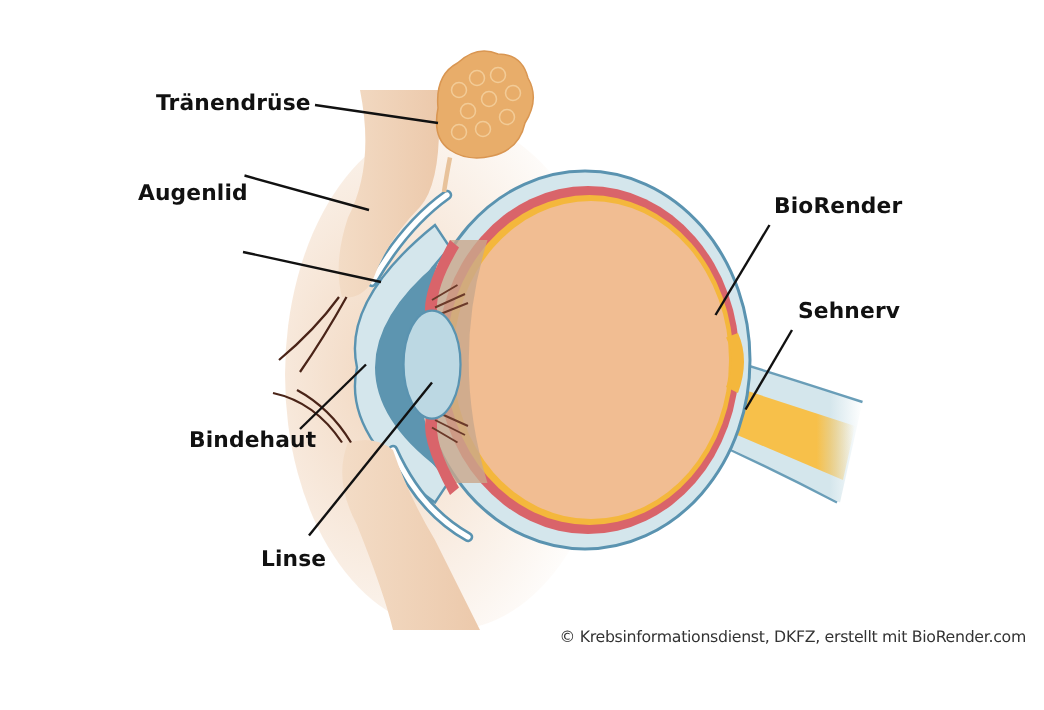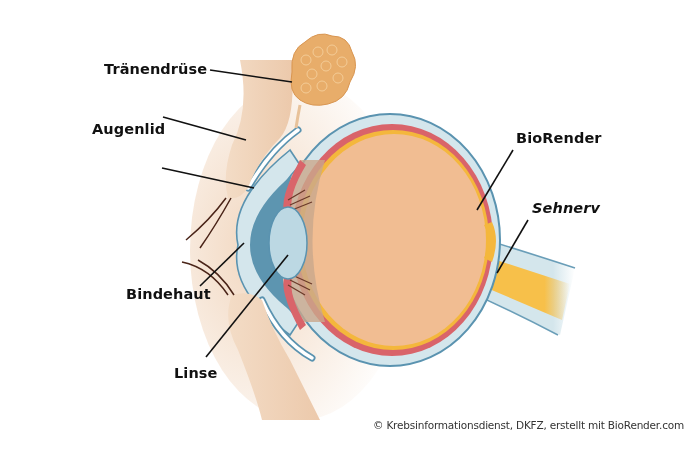--- a/index.html
+++ b/index.html
@@ -122,16 +122,16 @@
       <line x1="513" y1="150" x2="477" y2="210"></line>
       <line x1="528" y1="220" x2="497" y2="273"></line>
     </g>
   </svg>
 
   <div class="label" style="left:104px; top:61px;">Tränendrüse</div>
   <div class="label" style="left:92px; top:121px;">Augenlid</div>
   <div class="label" style="left:126px; top:286px;">Bindehaut</div>
   <div class="label" style="left:174px; top:365px;">Linse</div>
   <div class="label" style="left:516px; top:130px;">BioRender</div>
-  <div class="label" style="left:532px; top:200px;font-style:italic;">Sehnerv</div>
+  <div class="label" style="left:532px; top:200px;">Sehnerv</div>
 
   <div class="credit">© Krebsinformationsdienst, DKFZ, erstellt mit BioRender.com</div>
 </div>
 
 </body></html>

